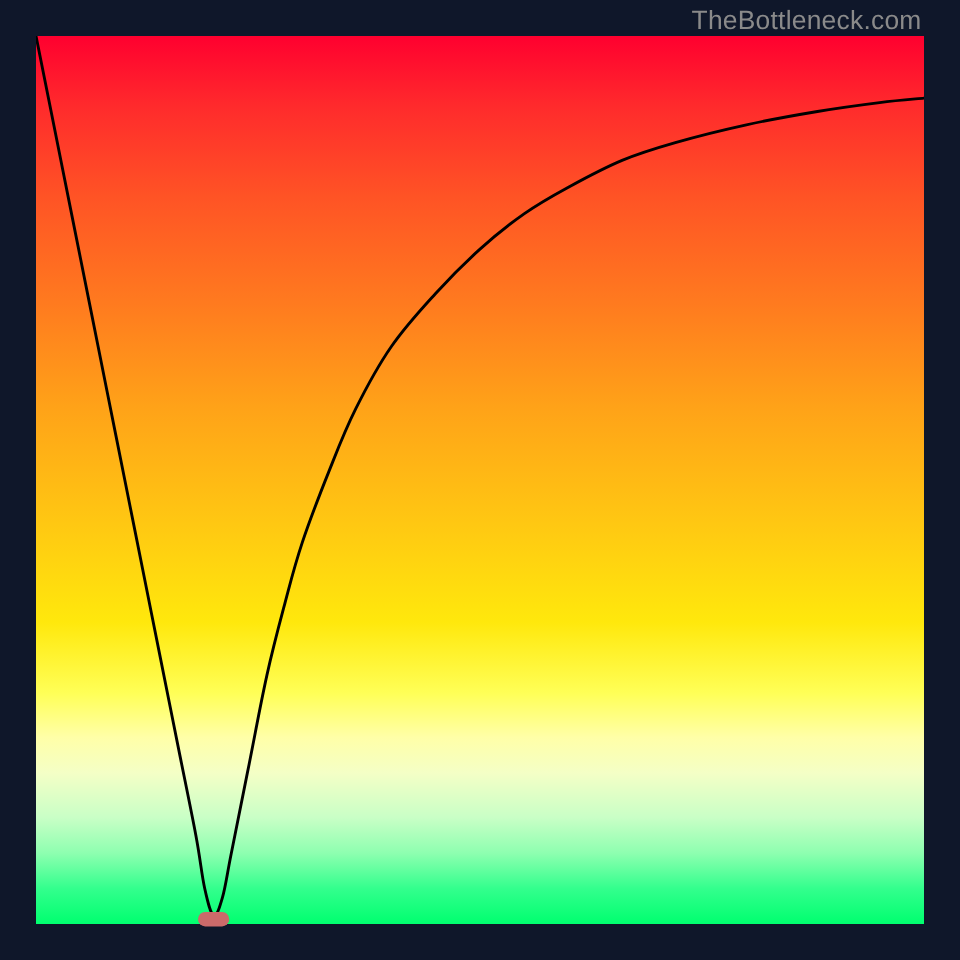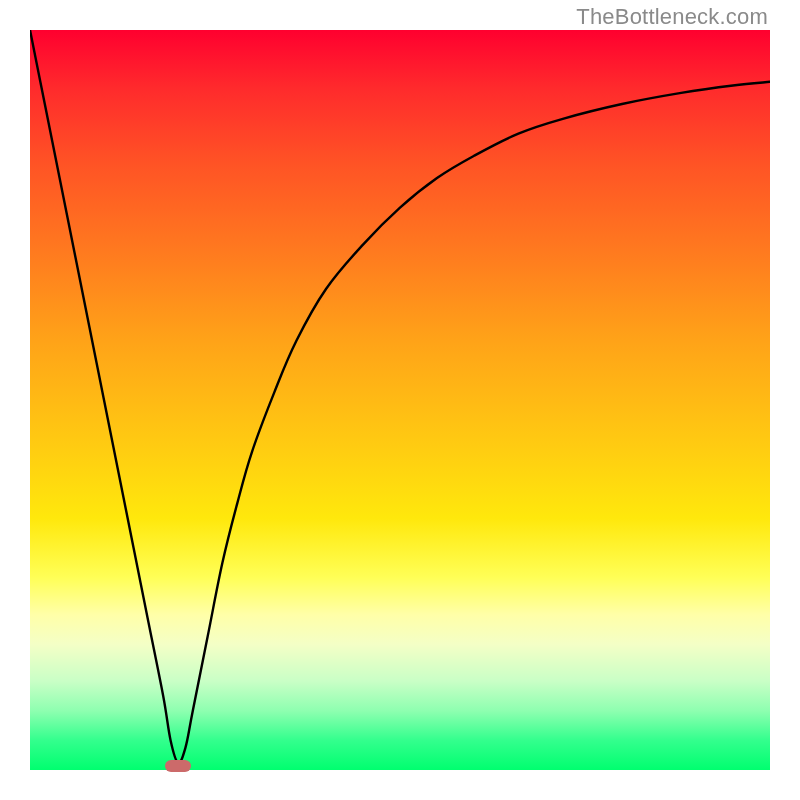--- a/index.html
+++ b/index.html
@@ -8,21 +8,21 @@
     width: 800px;
     height: 800px;
     overflow: hidden;
     background: #000;
     font-family: Arial, Helvetica, sans-serif;
   }
   .frame {
     position: relative;
     width: 800px;
     height: 800px;
-    background: #ffffff;
+    background: #0f172a;
   }
   .plot-area {
     position: absolute;
     left: 30px;
     top: 30px;
     width: 740px;
     height: 740px;
     
     background: linear-gradient(
       to bottom,

